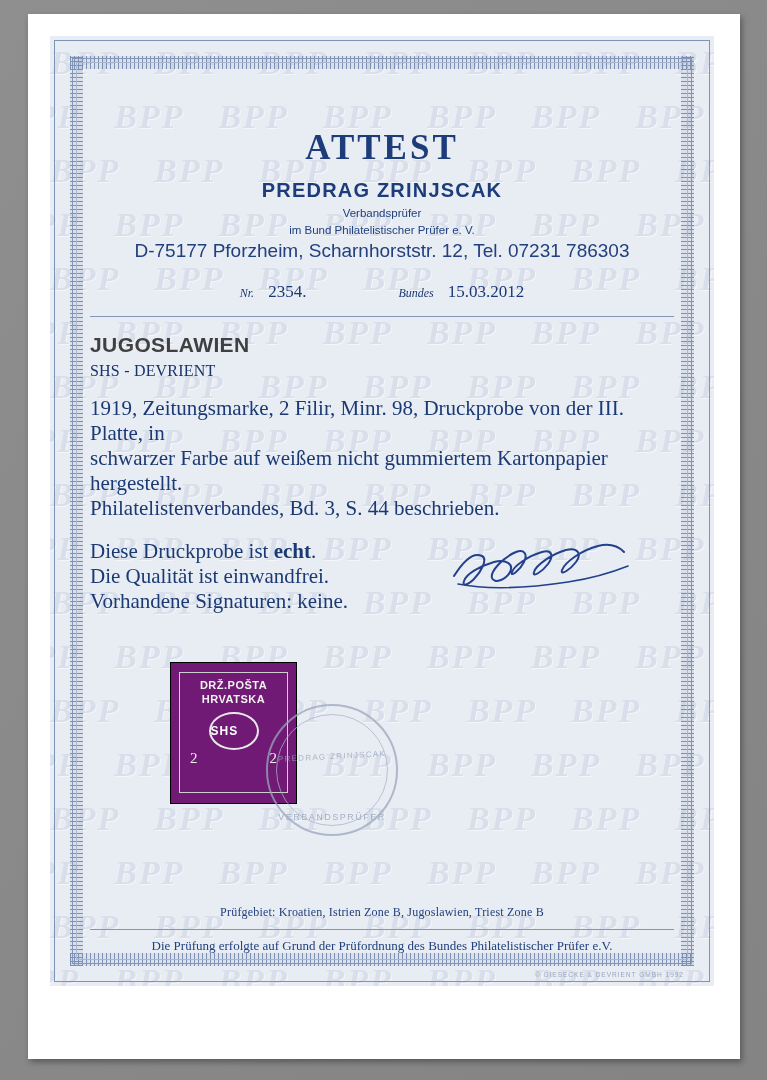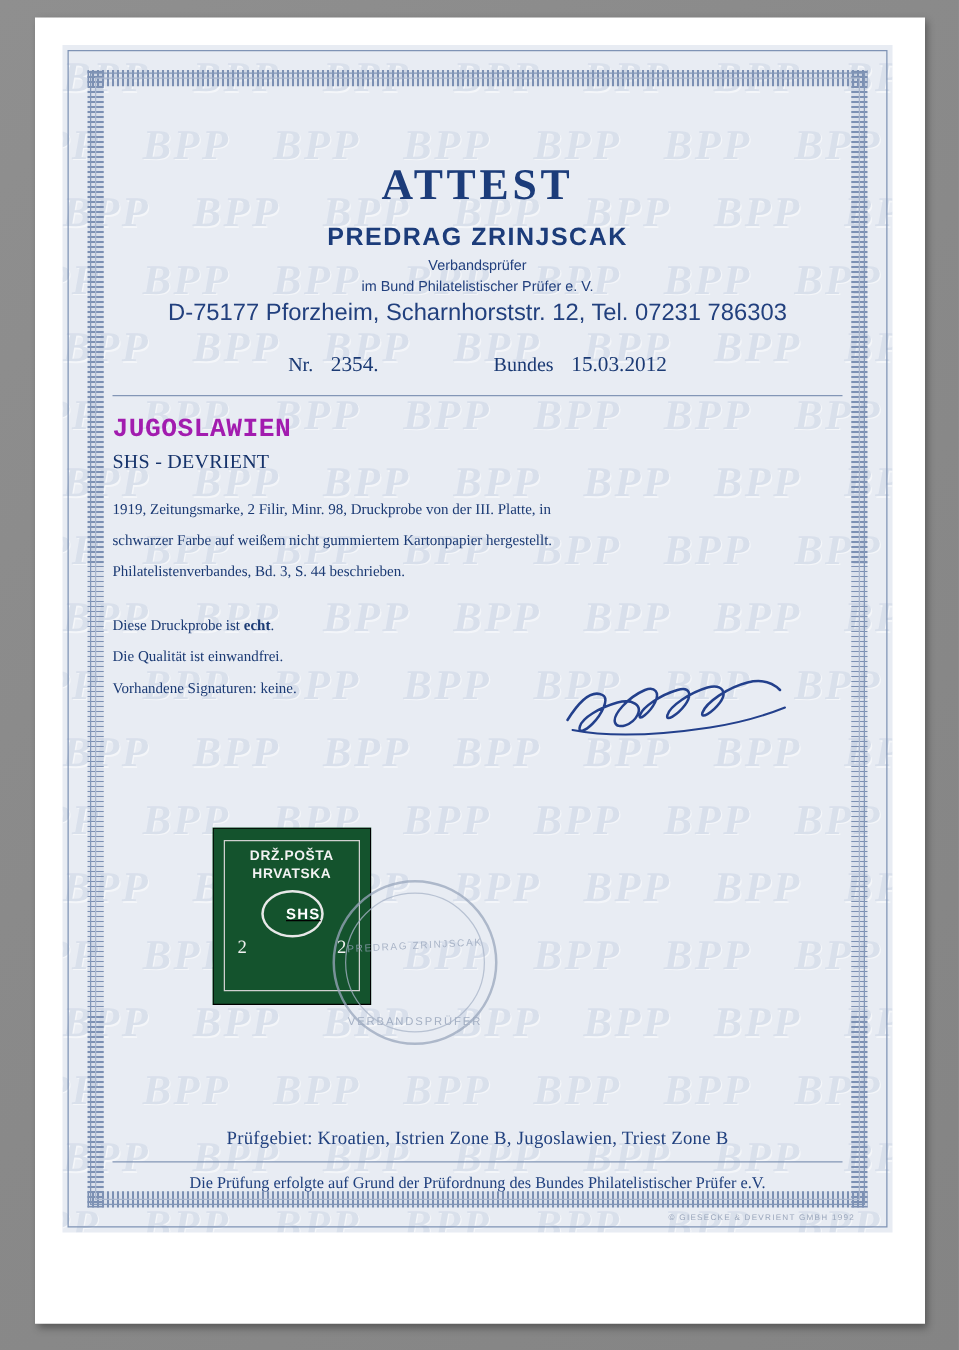--- a/index.html
+++ b/index.html
@@ -134,48 +134,48 @@
 
   #nr-row {
     display: flex;
     align-items: baseline;
     justify-content: center;
     gap: 0;
     margin-top: 20px;
     color: #1b3a74;
     font-size: 16.5px;
   }
-  #nr-row .lbl { font-size: 16px; }
+  #nr-row .lbl { font-size: 12px; font-style: italic; }
   #nr-row .val { font-size: 17px; margin-left: 10px; }
   #nr-row .grp1 { margin-right: 92px; }
 
   #rule {
     margin: 14px 0 0 0;
     height: 1px;
     background: #8396b6;
   }
 
   #country {
     margin-top: 16px;
     font-weight: bold;
     font-size: 21px;
     letter-spacing: 0.4px;
-    color: #a21caf;
-    font-family: Liberation Mono, monospace;
+    color: #404040;
+    font-family: Liberation Sans, sans-serif;
   }
   #area {
     margin-top: 5px;
     font-size: 16px;
     color: #16336b;
     letter-spacing: 0.2px;
   }
 
   #body {
     margin-top: 16px;
-    font-size: 12px;
+    font-size: 21px;
     line-height: 25px;
     color: #1b3a74;
   }
   #body p { margin: 0; }
   #body .para2 { margin-top: 18px; }
   #body b { font-weight: bold; }
 
   
   #signature {
     position: absolute;
@@ -192,21 +192,21 @@
     left: 80px;
     top: 590px;
     width: 260px;
     height: 200px;
   }
   #stamp {
     position: absolute;
     left: 0; top: 0;
     width: 127px;
     height: 142px;
-    background: #14532d;
+    background: #701a75;
     box-shadow: 0 0 0 1px #000 inset;
   }
   #stamp .inner {
     position: absolute;
     left: 9px; top: 10px; right: 9px; bottom: 11px;
     border: 1px solid #cfcfcf;
   }
   #stamp .line1, #stamp .line2 {
     position: absolute;
     width: 100%;
@@ -223,22 +223,21 @@
     position: absolute;
     left: 50%;
     transform: translateX(-50%);
     top: 50px;
     width: 46px;
     height: 34px;
     border: 2px solid #e8e8e8;
     border-radius: 50%/50%;
     display: flex;
     align-items: center;
-    justify-content: flex-end;
-    text-decoration: underline;
+    justify-content: flex-start;
   }
   #stamp .oval span {
     color: #ffffff;
     font-family: "Liberation Sans", sans-serif;
     font-weight: bold;
     font-size: 12px;
     letter-spacing: 1px;
   }
   #stamp .valL, #stamp .valR {
     position: absolute;
@@ -289,21 +288,21 @@
 
   
   #footer {
     position: absolute;
     left: 40px;
     right: 40px;
     bottom: 32px;
     text-align: center;
   }
   #scope {
-    font-size: 15px;
+    font-size: 12px;
     color: #20407e;
     letter-spacing: 0.2px;
   }
   #footer-rule {
     margin: 9px 0 8px 0;
     height: 1px;
     background: #8396b6;
   }
   #legal {
     font-size: 13px;

